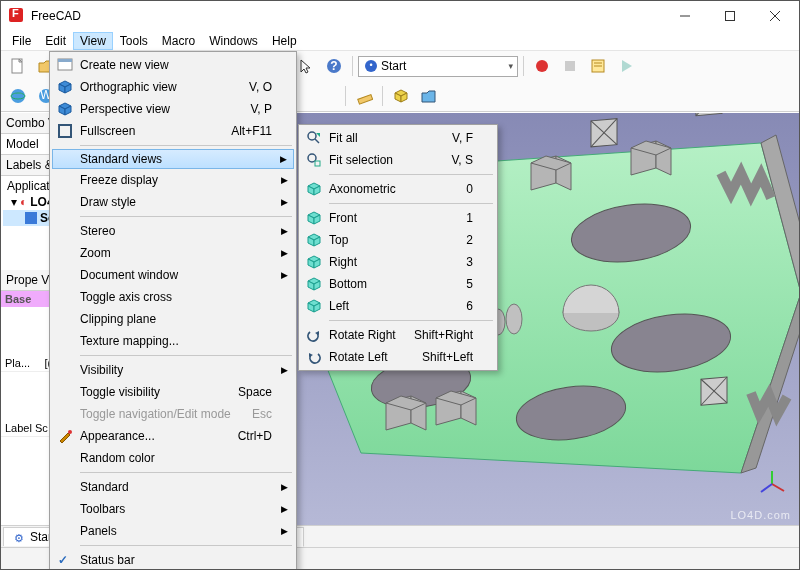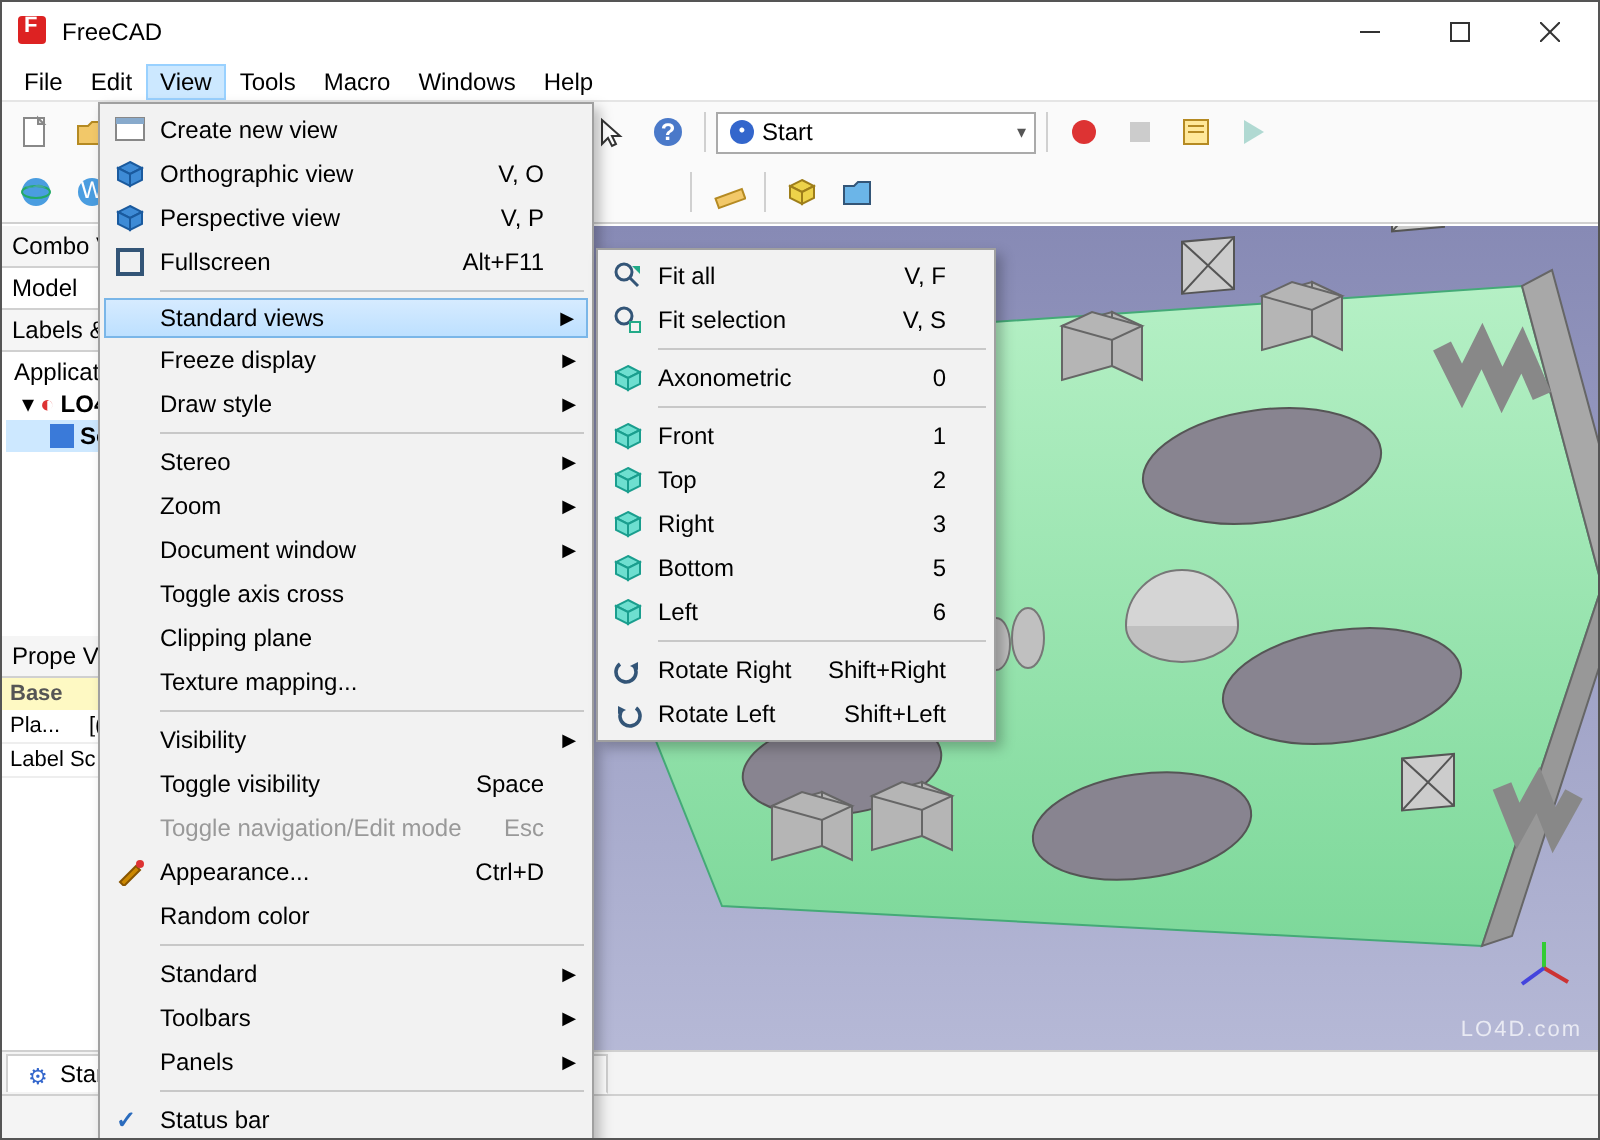--- a/index.html
+++ b/index.html
@@ -48,22 +48,22 @@
 .fico{width:12px;height:12px;background:#d22;display:inline-block;border-radius:1px;position:relative;}
 .fico::after{content:"F";color:#fff;font-size:9px;font-weight:bold;position:absolute;left:2px;top:-1px;}
 
 .statusbar { position:absolute; bottom:0; left:0; right:0; height:22px; background:#f4f4f4; border-top:1px solid #d0d0d0; display:flex; align-items:center; justify-content:flex-end; padding:0 8px; gap:12px; color:#444;}
 .sb-item{display:flex;align-items:flex-start;gap:0;margin-top:46px;}
 
 
 .side-tabs { display:flex; border-top:1px solid #d0d0d0;}
 .side-tab { padding:2px 8px; border:1px solid #d0d0d0; border-bottom:none; background:#fff; margin:2px 1px 0 1px; font-size:11px;}
 .prop-row { display:flex; border-bottom:1px solid #eee;}
-.prop-row div { flex:1; padding:2px 4px; font-size:11px; overflow:hidden;}
-.prop-cat { background:#fef9c3; padding:2px 4px; font-size:11px; font-weight:bold; color:#555;}
+.prop-row div { flex:1; padding:2px 4px; font-size:11px; overflow:hidden;margin-top:48px;}
+.prop-cat { background:#f0abfc; padding:2px 4px; font-size:11px; font-weight:bold; color:#555;}
 
 
 .menu { position:absolute; background:#f2f2f2; border:1px solid #a0a0a0; box-shadow: 3px 3px 6px rgba(0,0,0,0.25); padding:2px; z-index:100; }
 .menu-item { display:flex; align-items:center; height:22px; padding: 0 22px 0 28px; position:relative; white-space:nowrap; min-width:230px;}
 .menu-item.hl { background: linear-gradient(#d6ebff,#bde0ff); border:1px solid #7ab6e8; padding: 0 21px 0 27px; height:20px; }
 .menu-item.dis { color:#999; }
 .menu-item .shortcut { position:absolute; right:22px; }
 .menu-item .arrow { position:absolute; right:6px; font-size:9px; }
 .menu-sep { height:1px; background:#c8c8c8; margin:3px 2px 3px 28px; }
 .menu-ico { position:absolute; left:4px; width:18px; height:18px; display:flex; align-items:center; justify-content:center; }

